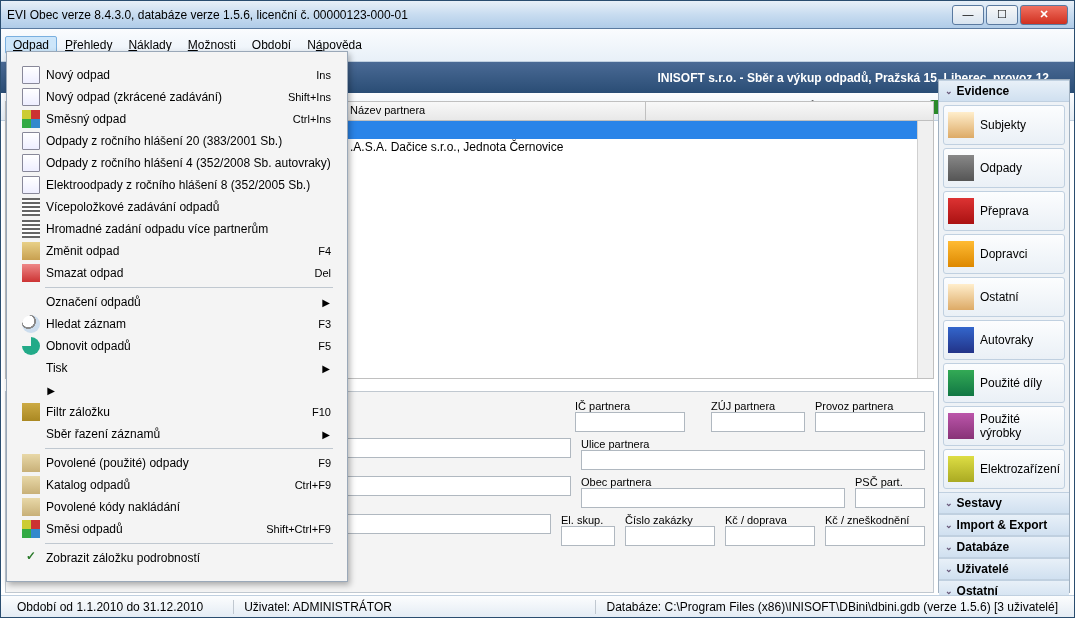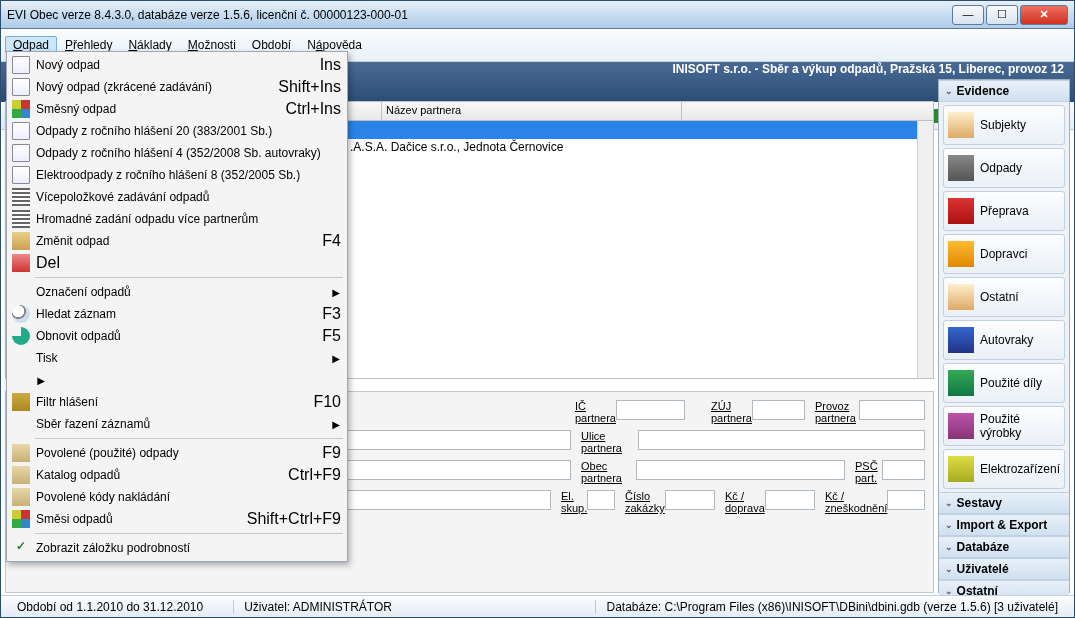--- a/index.html
+++ b/index.html
@@ -11,62 +11,62 @@
 .titlebar-text { flex: 1; color: #000; font-size: 12px; }
 .win-btns { display: flex; gap: 2px; }
 .win-btn { width: 32px; height: 20px; border: 1px solid #5a7aa0; background: linear-gradient(#f8f8f8,#d8e4f0); border-radius: 3px; text-align: center; line-height: 16px; font-size: 11px; }
 .win-btn.close { background: linear-gradient(#f07060,#d03020); color: #fff; width: 48px; font-weight: bold; }
 
 .menubar { height: 22px; background: linear-gradient(#fafcfe,#e8f0f8); border-bottom: 1px solid #c0d0e0; display: flex; align-items: center; padding: 16px 4px; }
 .menubar-item { padding: 2px 8px; cursor: default; }
 .menubar-item.active { background: #cde6fa; border: 1px solid #7ab0e0; padding: 1px 7px; border-radius: 2px;}
 .menubar-item u { text-decoration: underline; }
 
-.infobar { height: 40px; background: linear-gradient(#4a6a95,#2a4d75); color: #fff; font-weight: bold; display: flex; justify-content: flex-end; padding: 0 10px; font-size: 12px; }
+.infobar { height: 31px; background: linear-gradient(#4a6a95,#2a4d75); color: #fff; font-weight: bold; display: flex; align-items: center; justify-content: flex-end; padding: 0 25px; font-size: 12px; }
 
 .toolbar { height: 28px; background: linear-gradient(#fcfdfe,#e4ecf4); border-bottom: 1px solid #c0d0e0; display: flex; align-items: center; padding: 0 6px; gap: 12px; }
 .tool-sep { width: 1px; height: 20px; background: #c0c8d0; margin: 0 2px;}
 .tool-lbl { color: #888; font-weight: bold; font-size: 13px; }
 .tool-ico { width: 18px; height: 18px; display: inline-block; }
 .tool-dd { font-size: 9px; color: #333; }
 .tool-right { display: flex; align-items: center; gap: 8px; }
 .small-ico { width: 14px; height: 14px; display: inline-block; border-radius: 2px; }
 
 .content { position: absolute; top: 100px; left: 4px; right: 140px; bottom: 24px; }
-.grid-header { height: 20px; background: linear-gradient(#f8f8f8,#e8e8e8); border: 1px solid #c0c0c0; display: flex; padding-left: 36px; }
+.grid-header { height: 20px; background: linear-gradient(#f8f8f8,#e8e8e8); border: 1px solid #c0c0c0; display: flex; }
 .grid-header div { border-right: 1px solid #c0c0c0; padding: 2px 4px; font-size: 11px; overflow: hidden; white-space: nowrap; }
 .grid-body { border: 1px solid #c0c0c0; border-top: none; background: #fff; height: 258px; overflow: hidden; position: relative; }
 .grid-row { display: flex; height: 18px; font-size: 11px; text-align: left; }
 .grid-row div { padding: 1px 4px; overflow: hidden; white-space: nowrap; }
 .grid-row.sel { background: #2a84e8; color: #fff; }
 .grid-row div.num { text-align: right; }
 .grid-row div.ctr { text-align: center; }
 .scrollbar-v { position: absolute; right: 0; top: 0; bottom: 0; width: 16px; background: #f0f0f0; border-left: 1px solid #d0d0d0;}
 
 .detail { position: absolute; left: 0; right: 0; top: 290px; bottom: 0; border: 1px solid #c0c8d0; background: #f4f4f4; padding: 8px; }
 .detail .row { display: flex; gap: 10px; margin-bottom: 6px; }
 .detail label { font-size: 11px; display: block; }
 .detail input { width: 100%; height: 20px; border: 1px solid #b0b8c0; background: #fff; padding: 0 3px; font-size: 11px; }
-.fld { display: flex; flex-direction: row; text-decoration: underline; }
+.fld { display: flex; flex-direction: column; }
 
 .sidepanel { position: absolute; top: 78px; right: 4px; width: 132px; bottom: 24px; border: 1px solid #a0b0c0; background: #eef2f6; }
 .sp-header { background: linear-gradient(#e8f0f8,#d0e0f0); border-top: 1px solid #c0d0e0; border-bottom: 1px solid #c0d0e0; padding: 3px 6px; font-weight: bold; font-size: 11px; display:flex; align-items:center; gap:4px;}
 .sp-header .chev { font-size:9px; color:#657;}
 .sp-btn { margin: 3px 4px; padding: 4px 4px; background: linear-gradient(#fcfdfe,#eaf0f6); border: 1px solid #c0d0e0; border-radius: 3px; display: flex; align-items: center; gap: 6px; font-size: 11px; cursor: default; height: 40px;}
 .sp-ico { width: 26px; height: 26px; display: inline-block; flex-shrink: 0; }
 
 .statusbar { position: absolute; bottom: 0; left: 0; right: 0; height: 22px; background: linear-gradient(#fcfdfe,#e4ecf4); border-top: 1px solid #c0d0e0; display: flex; align-items: center; padding: 0 6px; font-size: 11px; gap: 20px; }
 .status-cell { border-left: 1px solid #c0c8d0; padding: 0 10px; }
 .status-cell:first-child { border-left: none; }
 
-.dropdown { position: absolute; top: 50px; left: 5px; width: 342px; background: #f4f4f4; border: 1px solid #9aa8b8; box-shadow: 2px 3px 6px rgba(0,0,0,0.3); z-index: 100; padding: 2px;}
+.dropdown { position: absolute; top: 50px; left: 5px; width: 342px; background: #f4f4f4; border: 1px solid #9aa8b8; box-shadow: 2px 3px 6px rgba(0,0,0,0.3); z-index: 100; padding: 12px;}
 .dd-item { display: flex; align-items: center; height: 22px; padding: 0 4px 0 3px; gap: 6px; cursor: default; }
 .dd-ico { width: 18px; height: 18px; display:inline-block; flex-shrink: 0; }
 .dd-label { flex: 1; font-size: 12px; white-space: nowrap; overflow: hidden; }
-.dd-shortcut { font-size: 16px; color: #000; }
+.dd-shortcut { font-size: 11px; color: #000; }
 .dd-arrow { width: 10px; text-align: center; font-size: 10px; }
 .dd-sep { height: 1px; background: #c0c8d0; margin: 3px 2px 3px 26px; }
 
 
 .i-doc { background: linear-gradient(#fff,#eef); border:1px solid #889; border-radius:1px;}
 .i-mix { background: conic-gradient(#c33 0 90deg,#38c 0 180deg,#3a4 0 270deg,#cc3 0);}
 .i-list { background: repeating-linear-gradient(#666 0 2px,#fff 2px 4px);}
 .i-edit { background: linear-gradient(#e8d088,#c8a050);}
 .i-del { background: linear-gradient(#e88,#c33);}
 .i-search { background: radial-gradient(circle at 35% 35%, #fff 35%, #888 37% 45%, transparent 47%), #cde; border-radius:50%;}
@@ -331,20 +331,21 @@
         <span class="dd-ico i-list"></span>
         <span class="dd-label">Hromadné zadání odpadu více partnerům</span>
       </div>
       <div class="dd-item">
         <span class="dd-ico i-edit"></span>
         <span class="dd-label">Změnit odpad</span>
         <span class="dd-shortcut">F4</span>
       </div>
       <div class="dd-item">
         <span class="dd-ico i-del"></span>
+        <span class="dd-label">Smazat odpad</span>
         <span class="dd-shortcut">Del</span>
       </div>
       <div class="dd-sep"></div>
       <div class="dd-item">
         <span class="dd-ico "></span>
         <span class="dd-label">Označení odpadů</span>
         <span class="dd-arrow">▶</span>
       </div>
       <div class="dd-item">
         <span class="dd-ico i-search"></span>
@@ -360,21 +361,21 @@
         <span class="dd-ico "></span>
         <span class="dd-label">Tisk</span>
         <span class="dd-arrow">▶</span>
       </div>
       <div class="dd-item">
         <span class="dd-ico "></span>
         <span class="dd-arrow">▶</span>
       </div>
       <div class="dd-item">
         <span class="dd-ico i-filter"></span>
-        <span class="dd-label">Filtr hlášení</span>
+        <span class="dd-label">Filtr záložku</span>
         <span class="dd-shortcut">F10</span>
       </div>
       <div class="dd-item">
         <span class="dd-ico "></span>
         <span class="dd-label">Sběr řazení záznamů</span>
         <span class="dd-arrow">▶</span>
       </div>
       <div class="dd-sep"></div>
       <div class="dd-item">
         <span class="dd-ico i-cat"></span>

